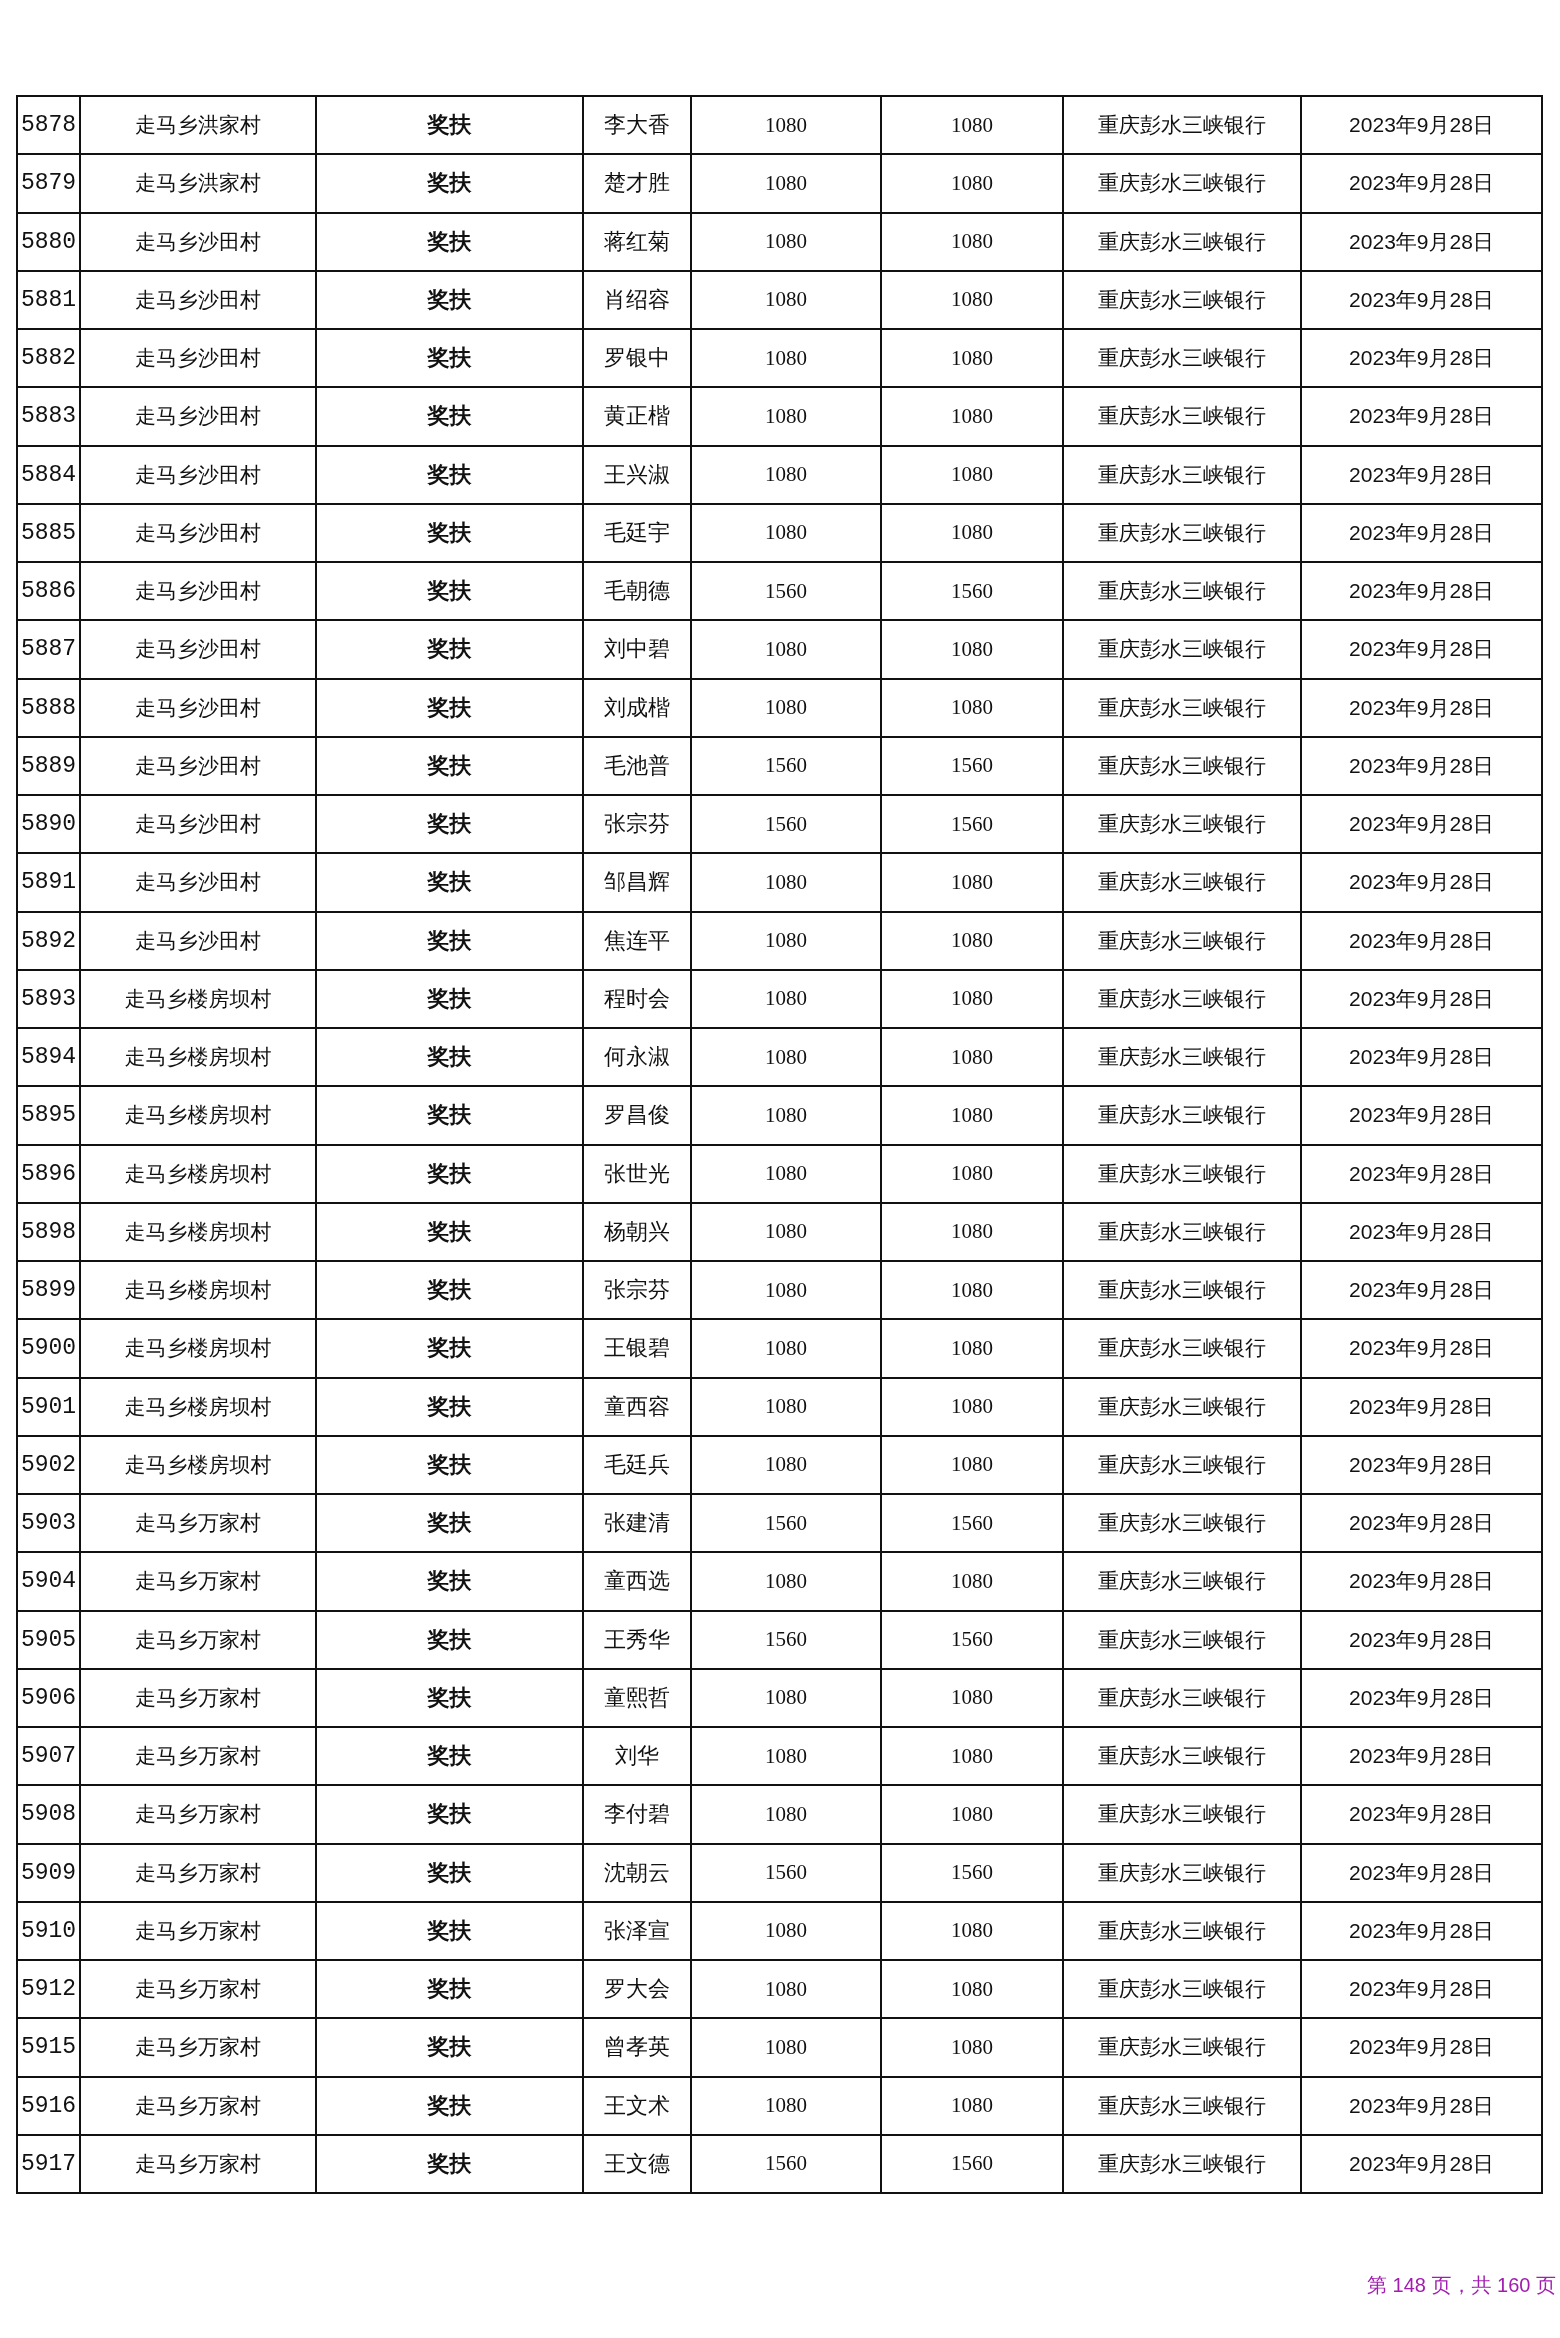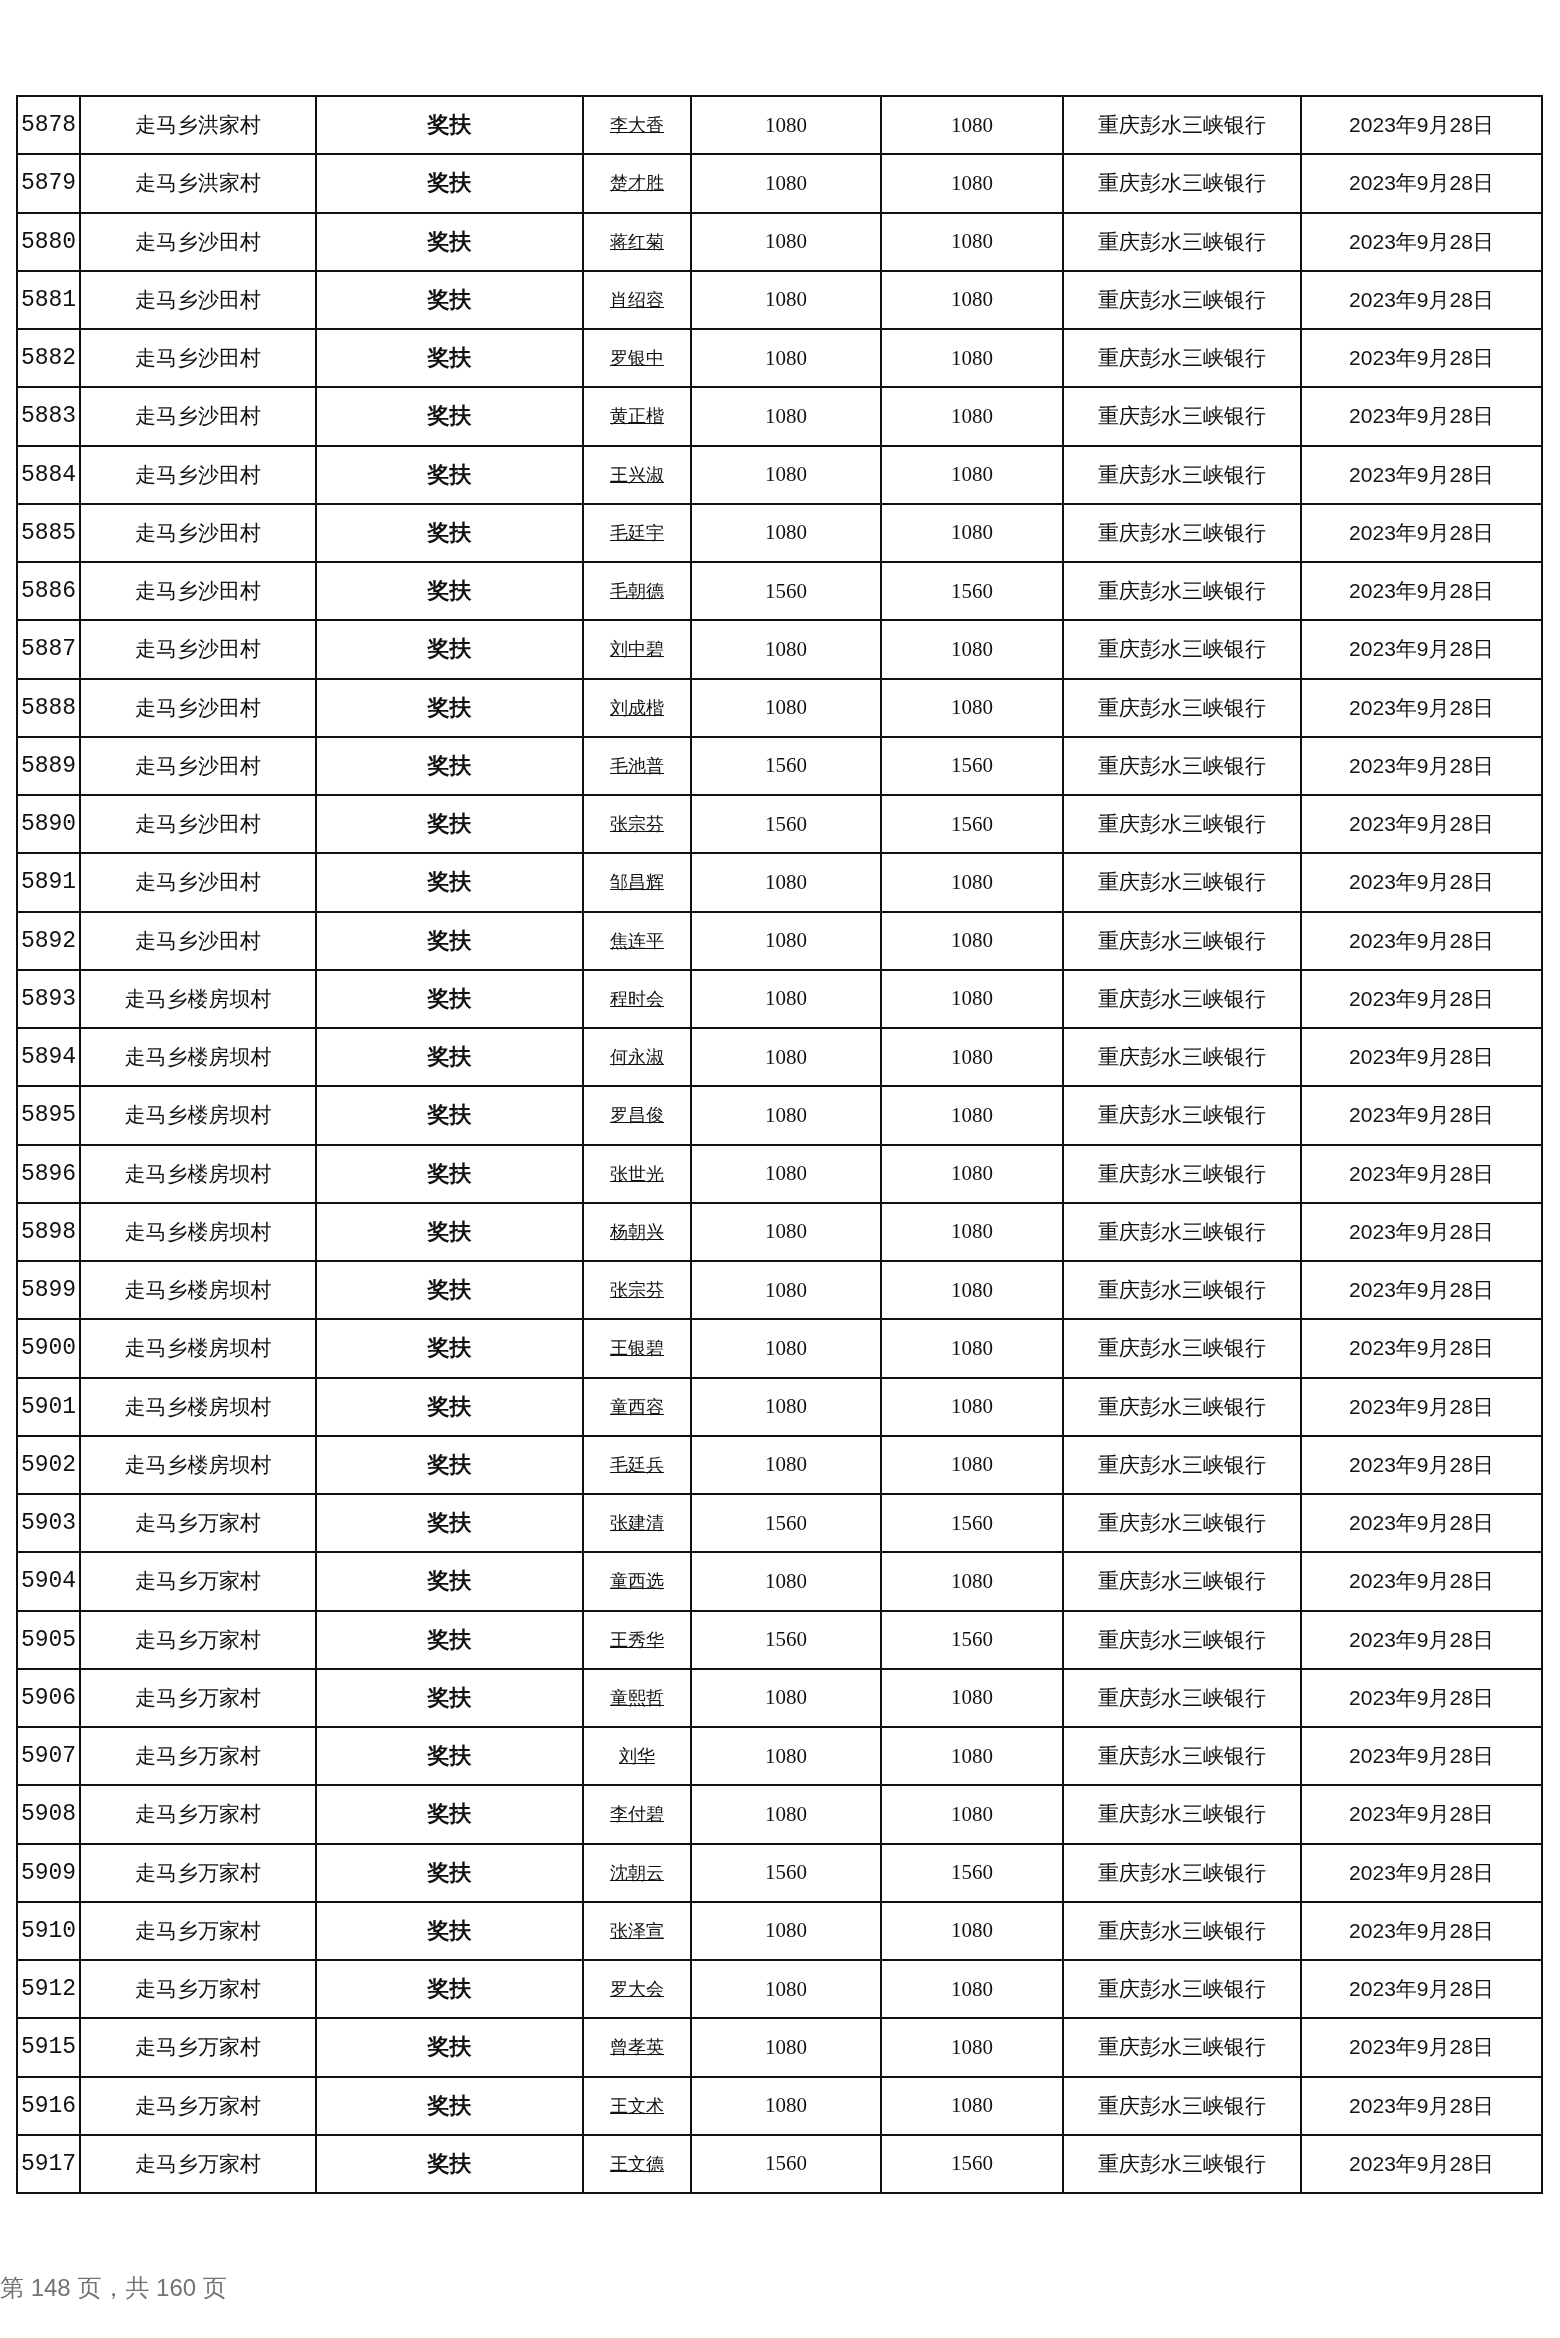--- a/index.html
+++ b/index.html
@@ -33,44 +33,44 @@
     overflow: hidden;
   }
   td.col-id {
     font-family: Liberation Mono, monospace;
     font-size: 23px;
   }
   td.col-village, td.col-name, td.col-bank {
     font-family: "Liberation Serif", "DejaVu Serif", serif;
     font-size: 21px;
   }
-  td.col-name { font-size: 18px; text-decoration: underline; }
+  td.col-name { font-size: 22px; }
   td.col-type {
     font-family: "Liberation Sans", "DejaVu Sans", sans-serif;
     font-size: 22px;
     font-weight: bold;
     border-radius: 12px;
   }
   td.col-amount {
     font-family: "Liberation Serif", "DejaVu Serif", serif;
     font-size: 21px;
   }
   td.col-date {
     font-family: "Liberation Sans", "DejaVu Sans", sans-serif;
     font-size: 21px;
   }
   .page-footer {
     position: absolute;
     left: 0;
     top: 2272px;
     width: 1556px;
-    text-align: left;
+    text-align: right;
     font-family: "Liberation Sans", "DejaVu Sans", sans-serif;
-    font-size: 24px;
-    color: #737373;
+    font-size: 20px;
+    color: #a21caf;
   }
 </style>
 </head>
 <body>
 
 <div class="page">
 
   <table class="roster">
     <colgroup>
       <col style="width:63px">

